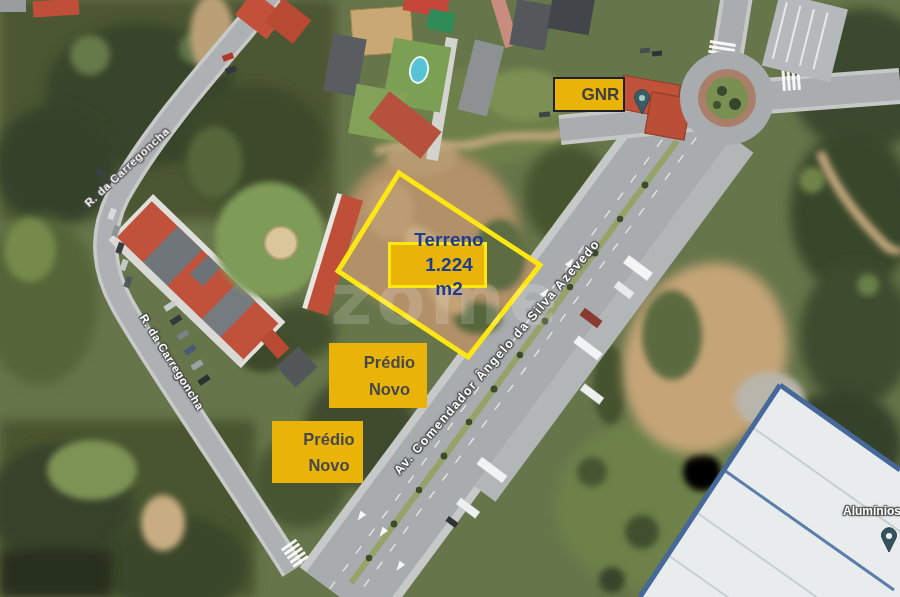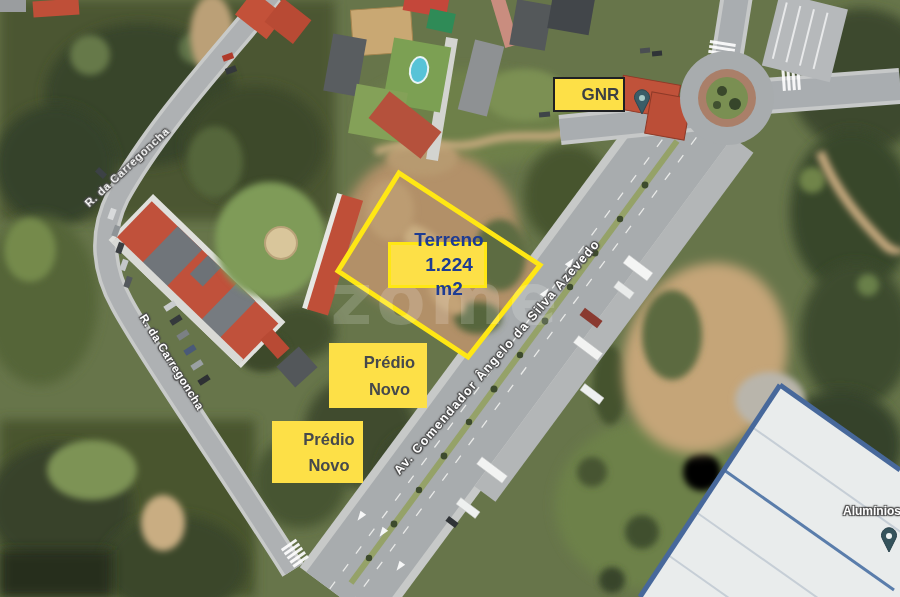--- a/index.html
+++ b/index.html
@@ -7,21 +7,21 @@
   .stage svg{position:absolute;left:0;top:0;}
   .overlay{position:absolute;transform:translate(-50%,-50%);white-space:nowrap;}
   .street-label{color:#ffffff;font-weight:bold;
     text-shadow:1px 1px 1px #4a4a4a,-1px -1px 1px #4a4a4a,1px -1px 1px #4a4a4a,-1px 1px 1px #4a4a4a,0 0 3px #3a3a3a;}
   .lbl-carr{font-size:11.5px;letter-spacing:.5px;}
   .lbl-ave{font-size:12.5px;letter-spacing:1.5px;}
   .lbl-alu{font-size:12px;}
   .watermark{position:absolute;left:446px;top:299px;transform:translate(-50%,-50%);
     font-size:72px;font-weight:bold;letter-spacing:4px;color:#ffffff;opacity:.17;
     font-family:"DejaVu Sans",sans-serif;}
-  .box{position:absolute;background:#fde047;display:flex;flex-direction:column;
+  .box{position:absolute;background:#eab308;display:flex;flex-direction:column;
     align-items:center;justify-content:center;text-align:center;box-sizing:border-box;padding-left:23px;}
   .box-gnr{left:553px;top:77px;width:72px;height:35px;border:2px solid #1f2023;
     color:#3c4043;font-weight:bold;font-size:17px;}
   .box-terreno{left:388px;top:242px;width:99px;height:46px;border:3px solid #ffe714;
     color:#1e3c92;font-weight:bold;font-size:19px;line-height:1.3;}
   .box-predio{color:#46494c;font-weight:bold;font-size:16.5px;line-height:1.6;}
   .box-p1{left:329px;top:343px;width:98px;height:65px;}
   .box-p2{left:272px;top:421px;width:91px;height:62px;}
 </style>
 </head>

